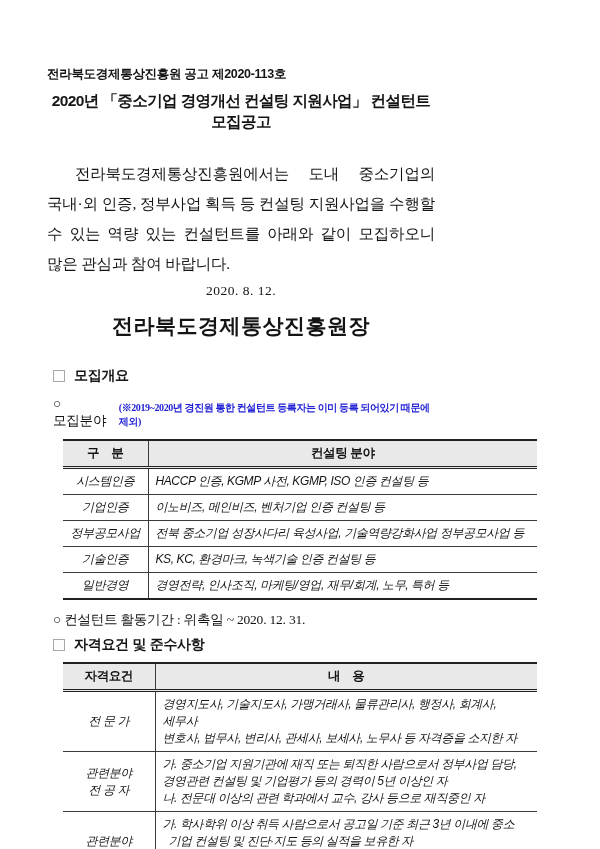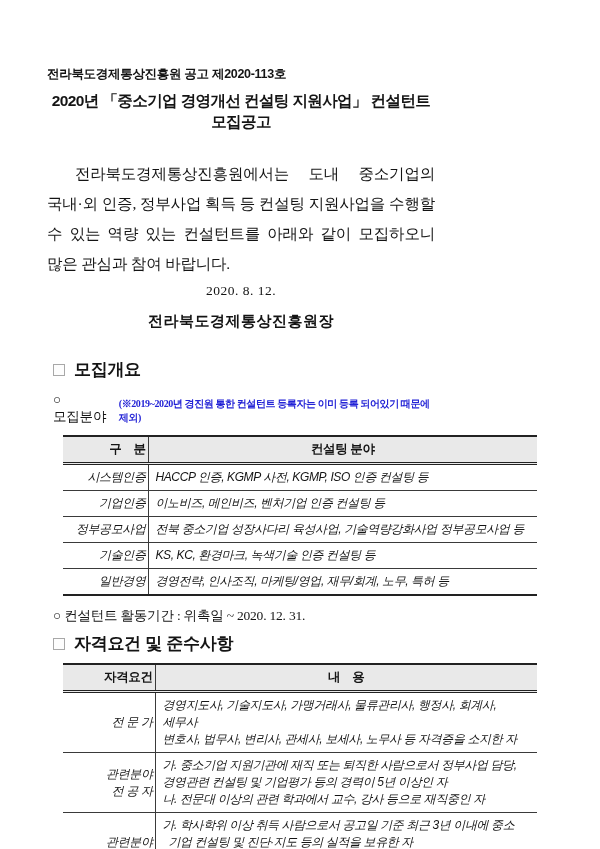--- a/index.html
+++ b/index.html
@@ -23,27 +23,27 @@
     text-align:justify;text-indent:1.8em;word-break:keep-all;
     margin:26px 0 0 0;
   }
 
   .date{
     font-family:"Liberation Serif",serif;
     text-align:center;font-size:13.5px;margin-top:4px;letter-spacing:0.5px;
   }
 
   .issuer{
-    text-align:center;font-weight:bold;font-size:15px;
+    text-align:center;font-weight:bold;font-size:21px;
     letter-spacing:0.5px;margin-top:13px;
   }
 
   .sec-heading{
     display:flex;align-items:center;gap:9px;
-    font-weight:bold;font-size:17px;letter-spacing:-0.3px;
+    font-weight:bold;font-size:14px;letter-spacing:-0.3px;
     margin:27px 0 0 6px;
   }
   .sec-heading.tight{margin-top:7px;}
   .sq{
     width:10px;height:10px;border:1.5px solid #a8a8a8;
     display:inline-block;flex:0 0 auto;background:#fdfdfd;
   }
 
   .sub-item{
     font-family:"Liberation Serif",serif;
@@ -64,21 +64,21 @@
   }
   .t2{margin-top:8px;}
   th{
     font-weight:bold;font-size:12.5px;
     background:#e9e9e9;border-bottom:3px double #222;
     padding:4px 2px;white-space:pre;text-align:center;
   }
   td{border-bottom:1px solid #3a3a3a;vertical-align:middle;font-style:italic;}
   tr:last-child td{border-bottom:none;}
   .cat{
-    text-align:right;border-right:1px solid #3a3a3a;padding:3px 2px;
+    text-align:center;border-right:1px solid #3a3a3a;padding:3px 2px;
   }
   th.cat{border-right:1px solid #3a3a3a;}
   .detail{padding:3px 7px;}
   .t1 td{height:19px;}
   .t2 td{line-height:17px;}
   .t2 .detail{padding:4px 7px;}
   .pre{white-space:pre-wrap;word-break:keep-all;}
 </style>
 </head>
 <body>

